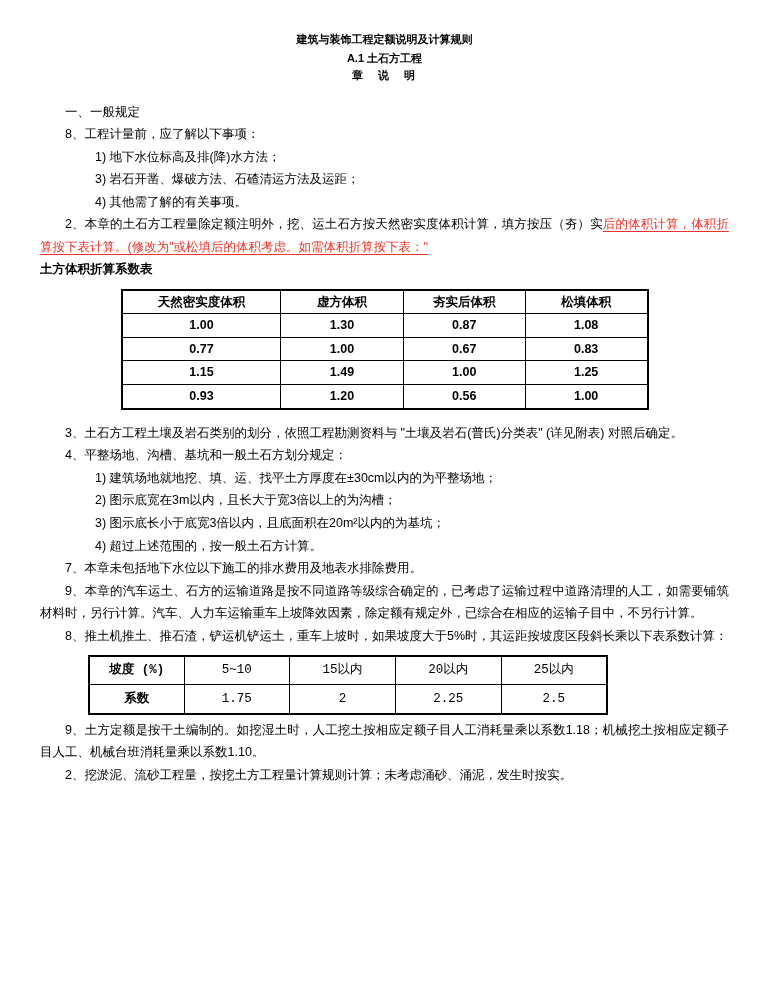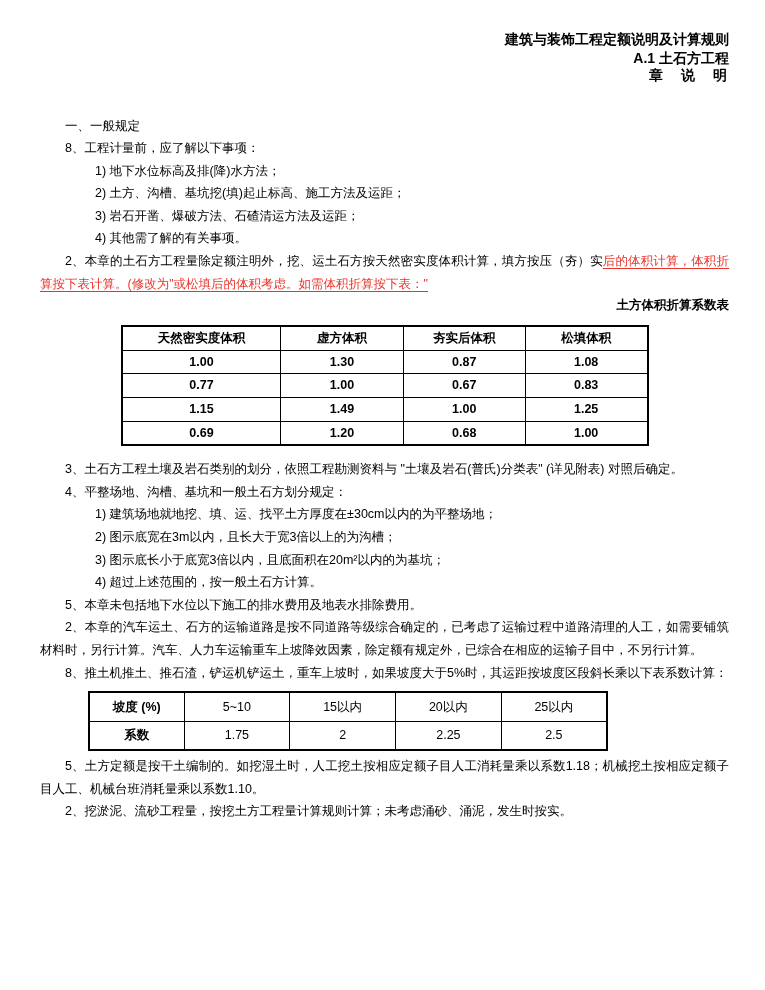--- a/index.html
+++ b/index.html
@@ -9,37 +9,37 @@
     font-family: "Liberation Sans", "DejaVu Sans", sans-serif;
     color: #000000;
     overflow: hidden;
   }
   .page {
     width: 765px; height: 990px;
     padding: 30px 36px 10px 40px;
     background: #ffffff;
   }
   .doc-title, .doc-subtitle, .doc-chapter {
-    text-align: right;
-    font-size: 14px;
+    text-align: center;
+    font-size: 11px;
     font-weight: bold;
     line-height: 18.5px;
   }
   .doc-chapter { letter-spacing: 2px; font-family: Liberation Mono, monospace; }
   .body-text {
     font-size: 12.5px;
     line-height: 22.6px;
     text-align: justify;
   }
-  .body-text .first { margin-top: 29px; }
+  .body-text .first { margin-top: 15px; }
   p.indent1 { text-indent: 25px; }
   p.indent2 { text-indent: 55px; }
   .red { color: var(--hl, #e8352b); text-decoration: underline; text-underline-offset: 3px; }
   .tbl-title {
-    text-align: right;
+    text-align: left;
     font-weight: bold;
     font-size: 12.5px;
     line-height: 15px;
     margin: 3px 0 4px 0;
     text-indent: 0;
   }
   table { border-collapse: collapse; table-layout: fixed; }
   table td {
     border: 1px solid #000;
     text-align: center;
@@ -52,38 +52,37 @@
     margin: 12px auto;
     border: 2px solid #000;
   }
   .tbl1 td { height: 22px; font-weight: bold; }
   .tbl1 td:nth-child(1) { width: 30.3%; }
   .tbl2 {
     width: 520px;
     margin: 7px 0 4px 48px;
     border: 2px solid #000;
   }
-  .tbl2 td { height: 29px; }
+  .tbl2 td { height: 29px; font-family: Liberation Mono, monospace; }
   .tbl2 td:nth-child(1) { width: 95px; font-weight: bold; }
 </style>
 </head>
 <body>
 
 <div class="page">
 
   <div class="doc-title">建筑与装饰工程定额说明及计算规则</div>
   <div class="doc-subtitle">A.1 土石方工程</div>
   <div class="doc-chapter">章　说　明</div>
 
   <div class="body-text">
 
     <p class="indent1 first">一、一般规定</p>
     <p class="indent1">8、工程计量前，应了解以下事项：</p>
     <p class="indent2">1) 地下水位标高及排(降)水方法；</p>
-    <p class="indent2">2) 土方、沟槽、基坑挖(填)起止标高、施工方法及运距；</p>
     <p class="indent2">3) 岩石开凿、爆破方法、石碴清运方法及运距；</p>
     <p class="indent2">4) 其他需了解的有关事项。</p>
 
     <p class="indent1"><span>2、本章的土石方工程量除定额注明外，挖、运土石方按天然密实度体积计算，填方按压（夯）实</span><span class="red">后的体积计算，体积折算按下表计算。(修改为"或松填后的体积考虑。如需体积折算按下表："</span></p>
 
     <p class="tbl-title">土方体积折算系数表</p>
 
     <table class="tbl1">
       <tbody>
           <tr>
@@ -104,36 +103,36 @@
         <td>0.67</td>
         <td>0.83</td>
       </tr>
       <tr>
         <td>1.15</td>
         <td>1.49</td>
         <td>1.00</td>
         <td>1.25</td>
       </tr>
       <tr>
-        <td>0.69</td>
+        <td>0.93</td>
         <td>1.20</td>
-        <td>0.68</td>
+        <td>0.56</td>
         <td>1.00</td>
       </tr>
     </tbody>
       </table>
 
     <p class="indent1">3、土石方工程土壤及岩石类别的划分，依照工程勘测资料与 "土壤及岩石(普氏)分类表" (详见附表) 对照后确定。</p>
     <p class="indent1">4、平整场地、沟槽、基坑和一般土石方划分规定：</p>
     <p class="indent2">1) 建筑场地就地挖、填、运、找平土方厚度在±30cm以内的为平整场地；</p>
     <p class="indent2">2) 图示底宽在3m以内，且长大于宽3倍以上的为沟槽；</p>
     <p class="indent2">3) 图示底长小于底宽3倍以内，且底面积在20m²以内的为基坑；</p>
     <p class="indent2">4) 超过上述范围的，按一般土石方计算。</p>
-    <p class="indent1">5、本章未包括地下水位以下施工的排水费用及地表水排除费用。</p>
-    <p class="indent1">2、本章的汽车运土、石方的运输道路是按不同道路等级综合确定的，已考虑了运输过程中道路清理的人工，如需要铺筑材料时，另行计算。汽车、人力车运输重车上坡降效因素，除定额有规定外，已综合在相应的运输子目中，不另行计算。</p>
+    <p class="indent1">7、本章未包括地下水位以下施工的排水费用及地表水排除费用。</p>
+    <p class="indent1">9、本章的汽车运土、石方的运输道路是按不同道路等级综合确定的，已考虑了运输过程中道路清理的人工，如需要铺筑材料时，另行计算。汽车、人力车运输重车上坡降效因素，除定额有规定外，已综合在相应的运输子目中，不另行计算。</p>
     <p class="indent1">8、推土机推土、推石渣，铲运机铲运土，重车上坡时，如果坡度大于5%时，其运距按坡度区段斜长乘以下表系数计算：</p>
 
     <table class="tbl2">
       <tbody>
           <tr>
         <td>坡度 (%)</td>
         <td>5~10</td>
         <td>15以内</td>
         <td>20以内</td>
         <td>25以内</td>
@@ -141,17 +140,17 @@
       <tr>
         <td>系数</td>
         <td>1.75</td>
         <td>2</td>
         <td>2.25</td>
         <td>2.5</td>
       </tr>
     </tbody>
       </table>
 
-    <p class="indent1">5、土方定额是按干土编制的。如挖湿土时，人工挖土按相应定额子目人工消耗量乘以系数1.18；机械挖土按相应定额子目人工、机械台班消耗量乘以系数1.10。</p>
+    <p class="indent1">9、土方定额是按干土编制的。如挖湿土时，人工挖土按相应定额子目人工消耗量乘以系数1.18；机械挖土按相应定额子目人工、机械台班消耗量乘以系数1.10。</p>
     <p class="indent1">2、挖淤泥、流砂工程量，按挖土方工程量计算规则计算；未考虑涌砂、涌泥，发生时按实。</p>
 
   </div>
 </div>
 
 </body></html>

